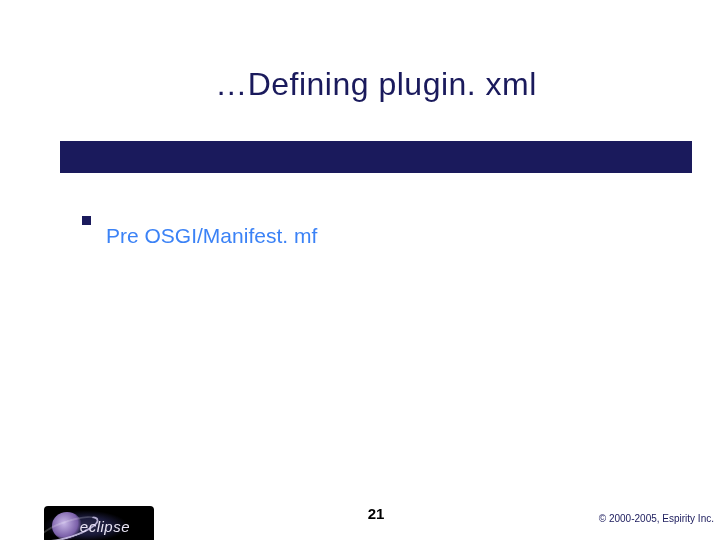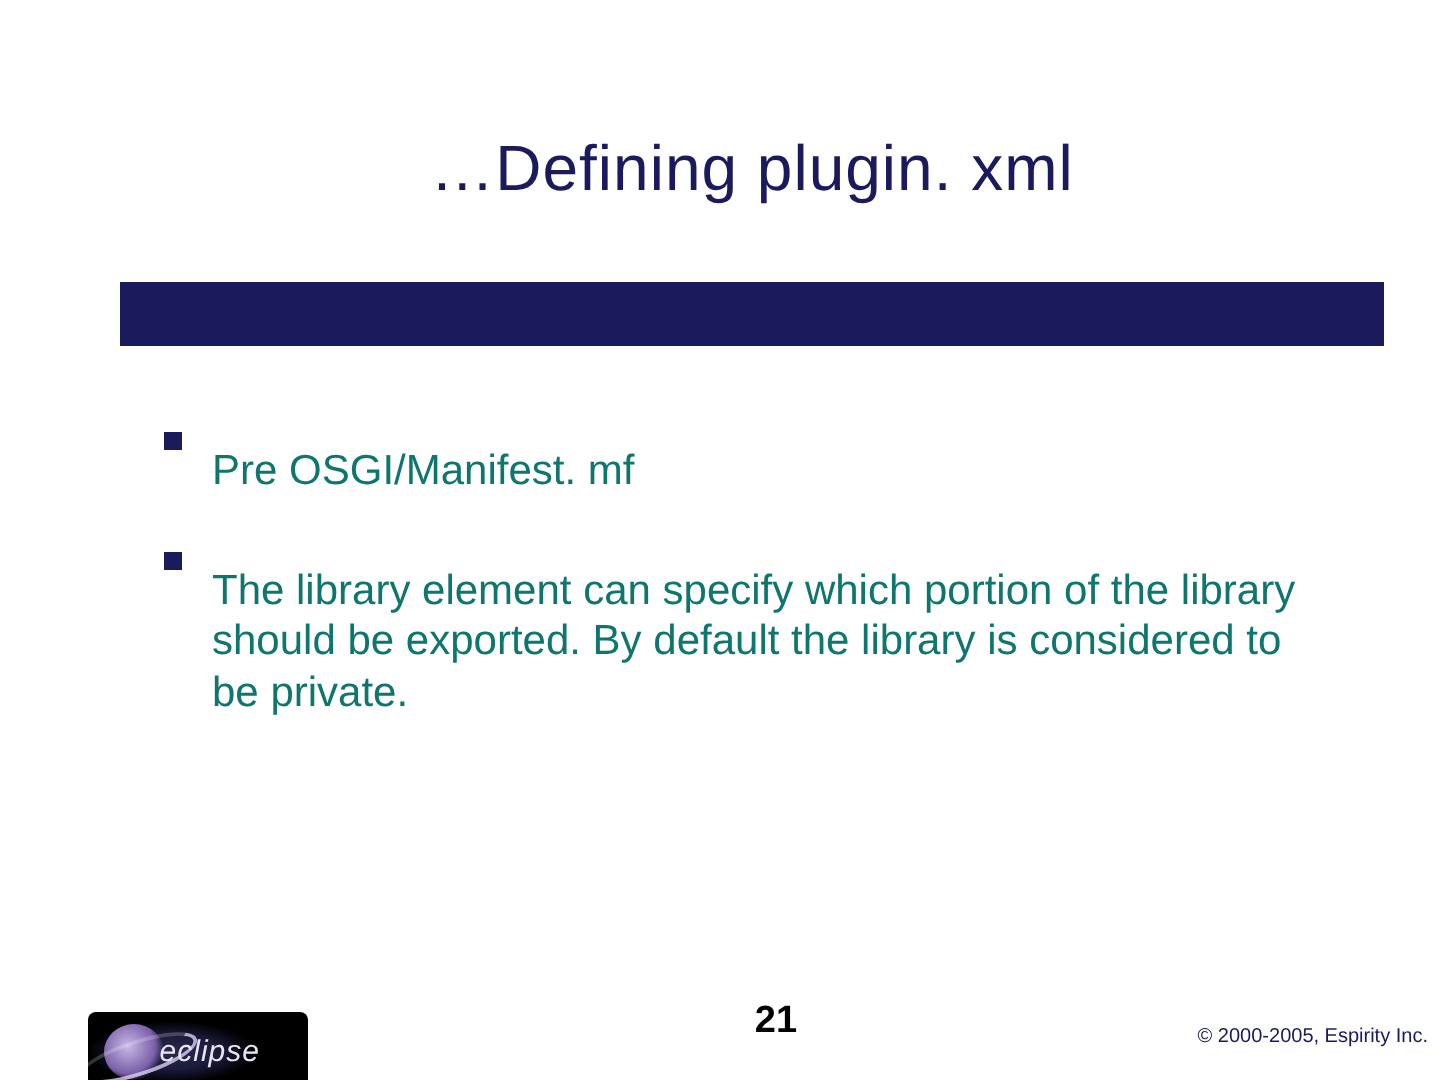--- a/index.html
+++ b/index.html
@@ -29,21 +29,21 @@
     padding: 18px 28px 0 28px;
   }
   ul.bullets {
     list-style: none;
   }
   ul.bullets > li {
     position: relative;
     padding-left: 30px;
     font-size: 21px;
     line-height: 1.22;
-    color: #0f766e;
+    color: #3b82f6;
     margin-bottom: 2px;
   }
   ul.bullets > li::before {
     content: "";
     position: absolute;
     left: 6px;
     top: 9px;
     width: 9px;
     height: 9px;
     background: #1a1a5c;
@@ -104,45 +104,43 @@
     color: #e8e4f4;
     font-size: 15px;
     font-style: italic;
     letter-spacing: 0.5px;
   }
   .page-num {
     position: absolute;
     left: 50%;
     bottom: 8px;
     transform: translateX(-50%);
-    font-size: 19px;
+    font-size: 15px;
     font-weight: bold;
     color: #000;
-    margin-left: 12px;
   }
   .copyright {
     position: absolute;
     right: 6px;
     bottom: 6px;
     font-size: 10px;
     color: #1a1a5c;
   }
 </style>
 </head>
 <body>
 
 <div class="title-wrap">
   <div class="title">…Defining plugin. xml</div>
 </div>
 <div class="rule"></div>
 
 <div class="content">
   <ul class="bullets">
     <li>Pre OSGI/Manifest. mf</li>
-    <li>The library element can specify which portion of the library should be exported. By default the library is considered to be private.</li>
   </ul>
 </div>
 
 <div class="footer">
   <div class="logo">
     <span class="logo-text">eclipse</span>
   </div>
   <div class="page-num">21</div>
   <div class="copyright">© 2000-2005, Espirity Inc.</div>
 </div>

